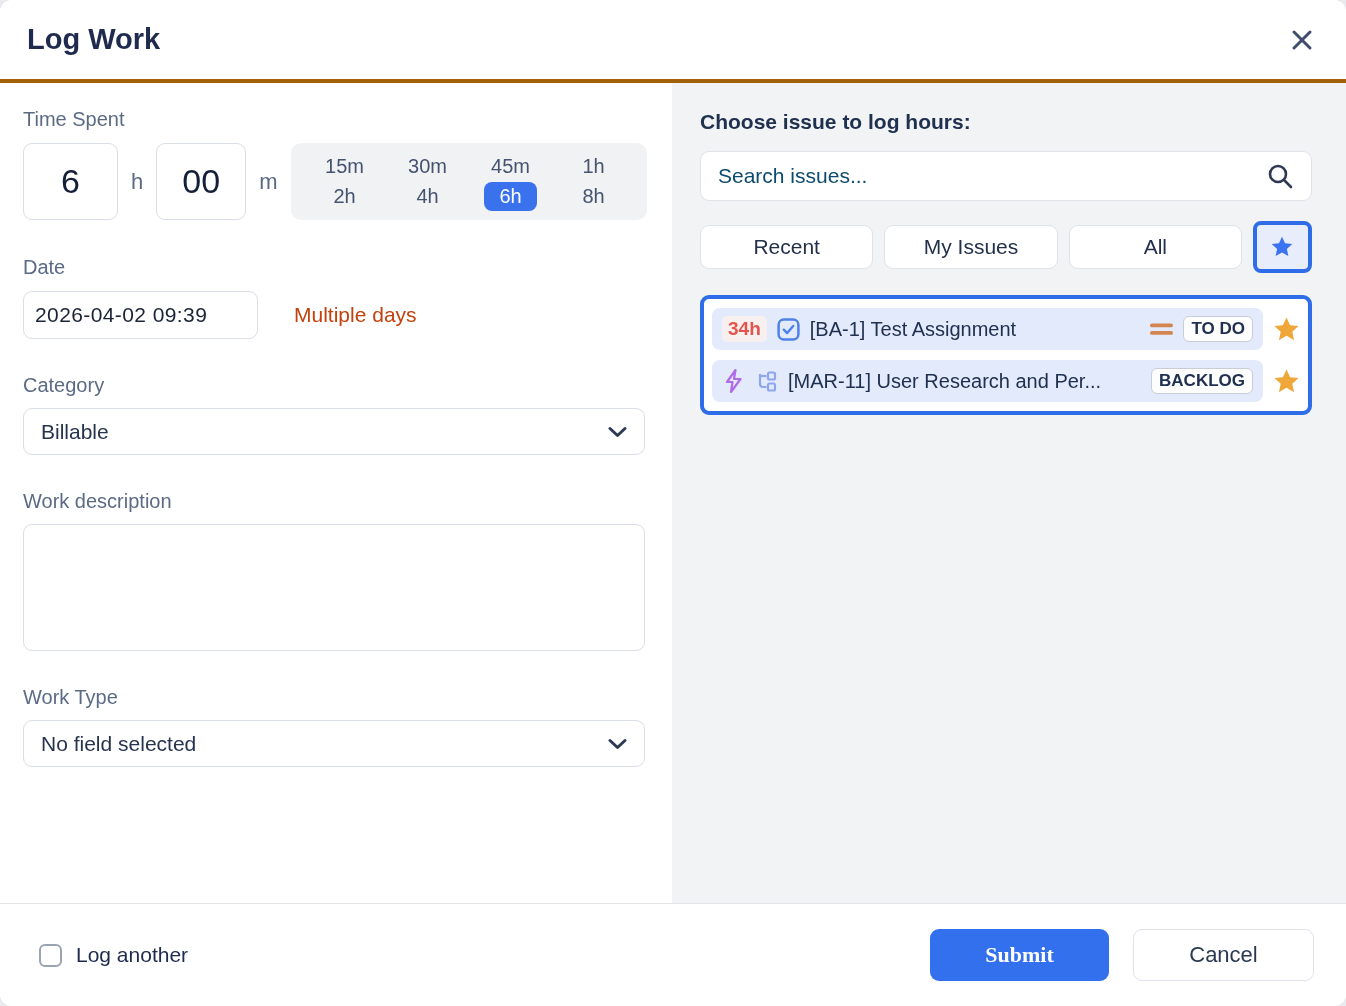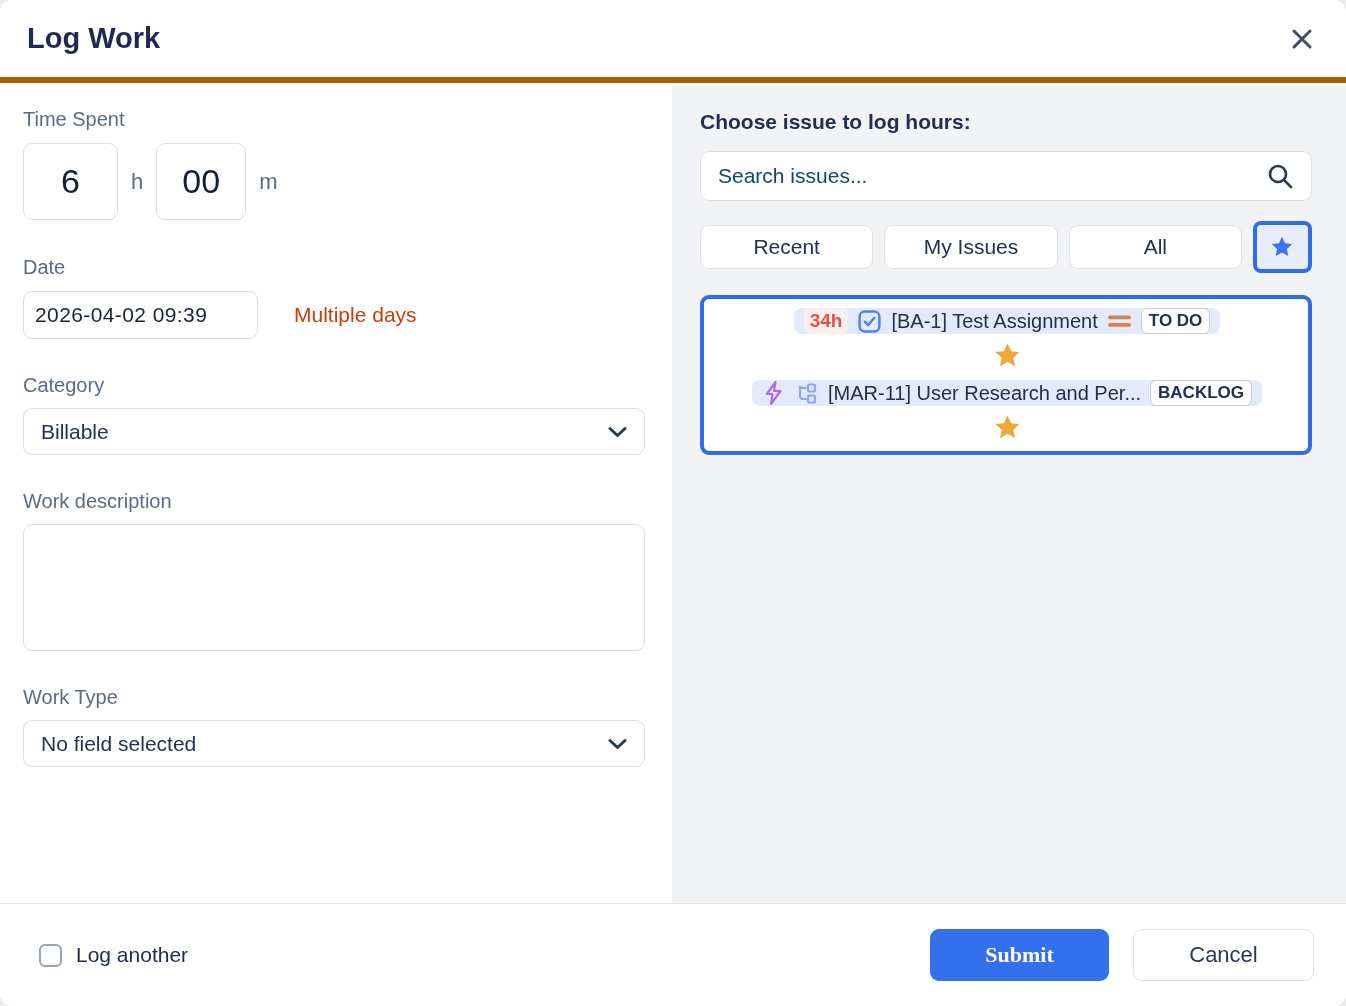--- a/index.html
+++ b/index.html
@@ -8,21 +8,21 @@
   .dialog {
     width: 1346px; height: 1006px; background: #fff;
     border-radius: 12px; overflow: hidden;
     display: flex; flex-direction: column;
     box-shadow: 0 0 0 1px #e6e8ec;
   }
   
   .dlg-header {
     height: 83px; flex: none;
     display: flex; align-items: center; justify-content: space-between;
-    padding: 0 27px; border-bottom: 6px solid #a16207; background:#fff;
+    padding: 0 27px; border-bottom: 4px solid #a16207; background:#fff;
   }
   .dlg-title { font-size: 29px; font-weight: 700; color: #1e2a4e; }
   .close-btn { width: 34px; height: 34px; display:flex; align-items:center; justify-content:center; cursor:pointer; border:none; background:transparent; }
   
   .dlg-body { flex: 1; display: flex; min-height: 0; }
   .left-pane { width: 672px; flex:none; background:#fff; padding: 25px 25px 0 23px; }
   .right-pane { flex: 1; background: #f2f3f5; padding: 0 34px 0 28px; }
   .field-label { color: #5b6b85; font-size: 20px; }
   
   .time-row { display: flex; align-items: center; margin-top: 12px; }
@@ -81,21 +81,21 @@
   }
   .fav-filter-btn {
     flex: none; width: 59px; height: 52px;
     border: 4px solid #2f6ce8; border-radius: 8px; background: #e7edfb;
     display: flex; align-items: center; justify-content: center; cursor: pointer;
   }
   .issues-box {
     margin-top: 22px; border: 4px solid #2f6ce8; border-radius: 9px;
     background: #fff; padding: 9px 6px 9px 8px;
   }
-  .issue-line { display: flex; align-items: center; gap: 7px; flex-direction: column; }
+  .issue-line { display: flex; align-items: center; gap: 7px; }
   .issue-line + .issue-line { margin-top: 10px; }
   .issue-row {
     flex: 1; min-width: 0; height: 42px; background: #e2eafc; border-radius: 8px;
     display: flex; align-items: center; gap: 9px; padding: 0 10px; cursor: pointer;
   }
   .logged-badge {
     background: #f8f0ef; color: #e4544a; font-weight: 700; font-size: 19px;
     padding: 2px 6px; border-radius: 5px; flex: none;
   }
   .issue-title {
@@ -151,20 +151,30 @@
 
   <div class="dlg-body">
 
     <div class="left-pane">
       <div class="field-label">Time Spent</div>
       <div class="time-row">
         <div class="time-input">6</div>
         <div class="time-unit">h</div>
         <div class="time-input minutes">00</div>
         <div class="time-unit">m</div>
+        <div class="quick-panel">
+          <div class="quick-opt">15m</div>
+          <div class="quick-opt">30m</div>
+          <div class="quick-opt">45m</div>
+          <div class="quick-opt">1h</div>
+          <div class="quick-opt">2h</div>
+          <div class="quick-opt">4h</div>
+          <div class="quick-opt selected">6h</div>
+          <div class="quick-opt">8h</div>
+        </div>
       </div>
 
       <div class="field-label date-label">Date</div>
       <div class="date-row">
         <div class="date-input">2026-04-02 09:39</div>
         <a class="text-link">Multiple days</a>
       </div>
 
       <div class="field-label sec-label">Category</div>
       <div class="select-box">

